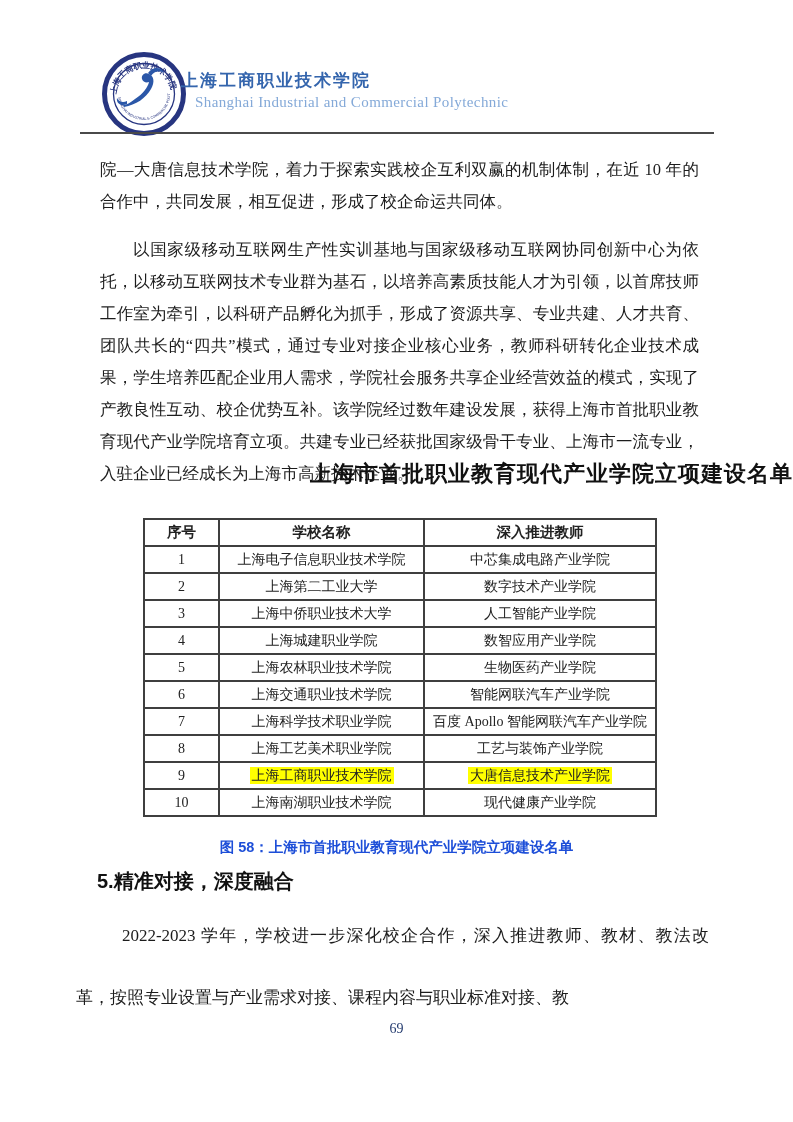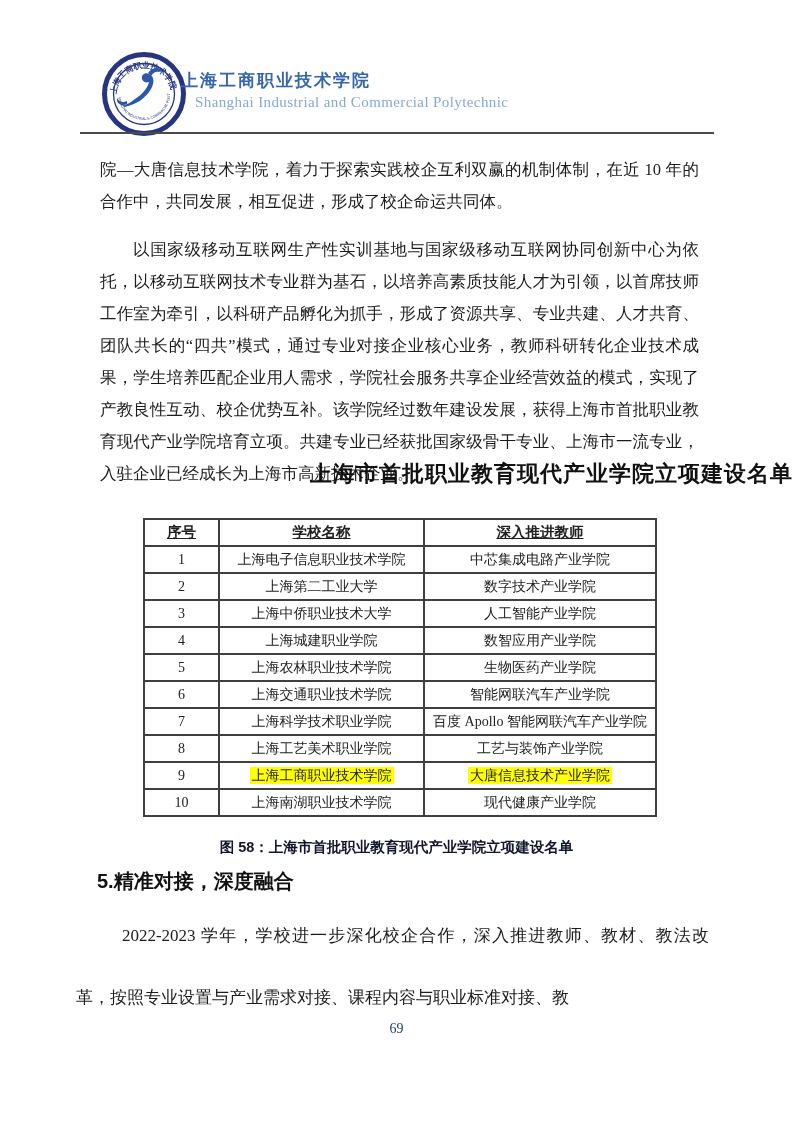--- a/index.html
+++ b/index.html
@@ -40,26 +40,26 @@
   }
   table.roster {
     position:absolute; left:143px; top:518px; width:512px;
     border-collapse:collapse; table-layout:fixed;
     font-size:14px; color:#222;
   }
   table.roster th, table.roster td {
     border:2px solid #3f3f3f; text-align:center; vertical-align:middle;
     padding:1px 2px; height:23px; overflow:hidden; white-space:nowrap;
   }
-  table.roster th { font-weight:bold; font-size:14.5px;text-decoration:underline; }
+  table.roster th { font-weight:bold; font-size:14.5px; }
   .hl { background:#ffff00; padding:1px 2px; }
   .fig-caption {
     position:absolute; left:0; top:838px; width:100%; text-align:center;
     font-family:"Liberation Sans","DejaVu Sans",sans-serif;
-    font-weight:bold; font-size:14.5px; color:#0f172a;
+    font-weight:bold; font-size:14.5px; color:#1d4ed8;
   }
   
   .section-heading {
     position:absolute; left:97px; top:868px;
     font-family:"Liberation Sans","DejaVu Sans",sans-serif;
     font-weight:bold; font-size:20px; color:#111;
   }
   .para-3 {
     position:absolute; left:76px; top:905px; width:633px;
     font-size:17px; line-height:62px; text-align:justify;

